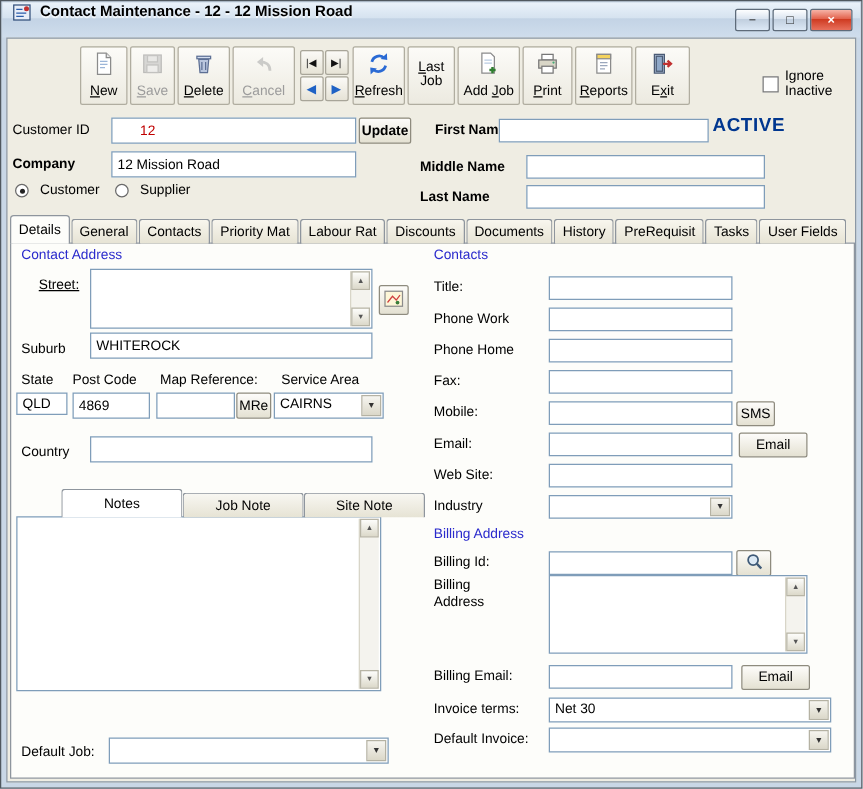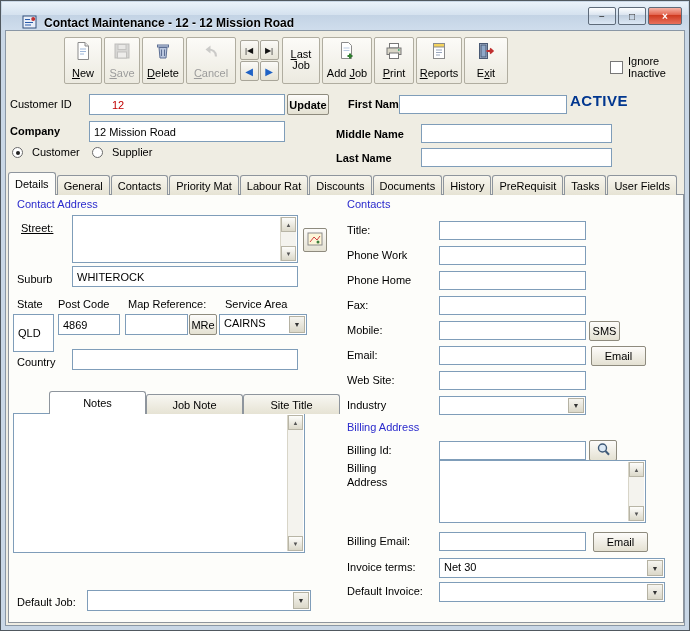--- a/index.html
+++ b/index.html
@@ -3,21 +3,21 @@
 <meta charset="utf-8">
 <style>
   * { margin:0; padding:0; box-sizing:border-box; cursor:default; }
   html,body { background:#9aa5ad; }
   body { font-family:"Liberation Sans","DejaVu Sans",sans-serif; font-size:11px; color:#000; }
   .window { position:relative; width:690px; height:631px; background:#C9D7E6; border:1px solid #50585F; overflow:hidden; }
 
   
   .titlebar { position:absolute; left:1px; top:1px; right:1px; height:28px;
     background:linear-gradient(180deg,#EAF2FA 0%,#D5E2EF 45%,#C3D3E5 46%,#CFDDEC 100%);
-    display:flex; align-items:flex-end; padding-left:20px; }
+    display:flex; align-items:flex-start; padding-left:8px; }
   .title-text { font-size:12px; font-weight:bold; margin-left:6px; text-shadow:0 1px 0 rgba(255,255,255,.7); }
   .winbtns { position:absolute; right:6px; top:5px; display:flex; gap:2px; }
   .wbtn { width:28px; height:18px; border:1px solid #5e6b7a; border-radius:2px;
     background:linear-gradient(#FDFEFF,#D9E3EF 45%,#C0CEDE 46%,#DCE8F5);
     display:flex; align-items:center; justify-content:center; font-size:10px; color:#222; }
   .wbtn.close { width:34px; background:linear-gradient(#F6B3A6,#E2604A 45%,#CE3A20 46%,#E8705C); color:#fff; font-weight:bold; }
 
   
   .client { position:absolute; left:4px; top:29px; right:4px; bottom:4px; background:#EFEDE3; border:1px solid #8A97A5; }
 
@@ -131,20 +131,29 @@
               <path d="M9.5 4.5l-5 4 5 4z" fill="#a8a8a8"></path>
             </svg></span>
         <span class="tlabel"><u>C</u>ancel</span>
       </button>
       <div class="navgrid">
         <button class="navbtn">|◀</button>
         <button class="navbtn">▶|</button>
         <button class="navbtn blue">◀</button>
         <button class="navbtn blue">▶</button>
       </div>
+      <button class="tbtn" style="width:42px">
+        <span><svg width="20" height="20" viewBox="0 0 20 20">
+              <path d="M4.5 8.5a6 6 0 0 1 10-3" fill="none" stroke="#2a6ad4" stroke-width="2.2"></path>
+              <path d="M16.5 1.5l.3 5.5-5.3-.8z" fill="#2a6ad4"></path>
+              <path d="M15.5 11.5a6 6 0 0 1-10 3" fill="none" stroke="#2a6ad4" stroke-width="2.2"></path>
+              <path d="M3.5 18.5l-.3-5.5 5.3.8z" fill="#2a6ad4"></path>
+            </svg></span>
+        <span class="tlabel"><u>R</u>efresh</span>
+      </button>
       <button class="tbtn textonly" style="width:38px">
         <span class="tlabel"><u>L</u>ast Job</span>
       </button>
       <button class="tbtn" style="width:50px">
         <span><svg width="20" height="20" viewBox="0 0 20 20">
               <path d="M4.5 1.5h7l3 3v13h-10z" fill="#fff" stroke="#8b8b8b"></path>
               <path d="M6.5 7h6M6.5 9.5h6" stroke="#b9cbe2" fill="none"></path>
               <path d="M13 12.5v5M10.5 15h5" stroke="#2f7d2f" stroke-width="2" fill="none"></path>
             </svg></span>
         <span class="tlabel">Add <u>J</u>ob</span>
@@ -215,21 +224,21 @@
       <div class="tab">History</div>
       <div class="tab">PreRequisit</div>
       <div class="tab">Tasks</div>
       <div class="tab">User Fields</div>
     </div>
 
     <div class="panel">
 
       <span class="lbl section" style="left:8px;top:3px;">Contact Address</span>
 
-      <span class="lbl" style="left:12px;top:27px;text-decoration:underline;">Street:</span>
+      <span class="lbl" style="left:22px;top:27px;text-decoration:underline;">Street:</span>
       <div class="box" style="left:63px;top:20px;width:226px;height:48px;">
         <span></span>
         <div class="vscroll">
           <div class="sbtn up">▲</div>
           <div class="sbtn down">▼</div>
         </div>
       </div>
       <button class="push" style="left:294px;top:33px;width:24px;height:24px;">
         <span><svg width="16" height="16" viewBox="0 0 16 16">
               <rect x="1" y="2" width="14" height="12" fill="#fdf6d8" stroke="#8b8b8b"></rect>
@@ -239,36 +248,36 @@
       </button>
 
       <span class="lbl" style="left:8px;top:78px;">Suburb</span>
       <input class="tb" style="left: 63px; top: 71px; width: 226px; height: 21px;" readonly="" value="WHITEROCK">
 
       <span class="lbl" style="left:8px;top:103px;">State</span>
       <span class="lbl" style="left:49px;top:103px;">Post Code</span>
       <span class="lbl" style="left:119px;top:103px;">Map Reference:</span>
       <span class="lbl" style="left:216px;top:103px;">Service Area</span>
 
-      <input class="tb" style="left: 4px; top: 119px; width: 41px; height: 38px;" readonly="" value="QLD">
+      <input class="tb" style="left: 4px; top: 119px; width: 41px; height: 18px;" readonly="" value="QLD">
       <input class="tb" style="left: 49px; top: 119px; width: 62px; height: 21px;" readonly="" value="4869">
       <input class="tb" style="left: 116px; top: 119px; width: 63px; height: 21px;" readonly="" value="">
       <button class="push" style="left:180px;top:119px;width:28px;height:21px;">MRe</button>
       <div class="combo" style="left:210px;top:119px;width:88px;height:21px;">
         <span class="val">CAIRNS</span>
         <div class="ddbtn">▼</div>
       </div>
 
       <span class="lbl" style="left:8px;top:161px;">Country</span>
       <input class="tb" style="left: 63px; top: 154px; width: 226px; height: 21px;" readonly="" value="">
 
       <div class="ntabs">
         <div class="ntab active">Notes</div>
         <div class="ntab">Job Note</div>
-        <div class="ntab">Site Title</div>
+        <div class="ntab">Site Note</div>
       </div>
       <div class="box" style="left:4px;top:218px;width:292px;height:140px;">
         <span></span>
         <div class="vscroll">
           <div class="sbtn up">▲</div>
           <div class="sbtn down">▼</div>
         </div>
       </div>
 
       <span class="lbl" style="left:8px;top:401px;">Default Job:</span>

